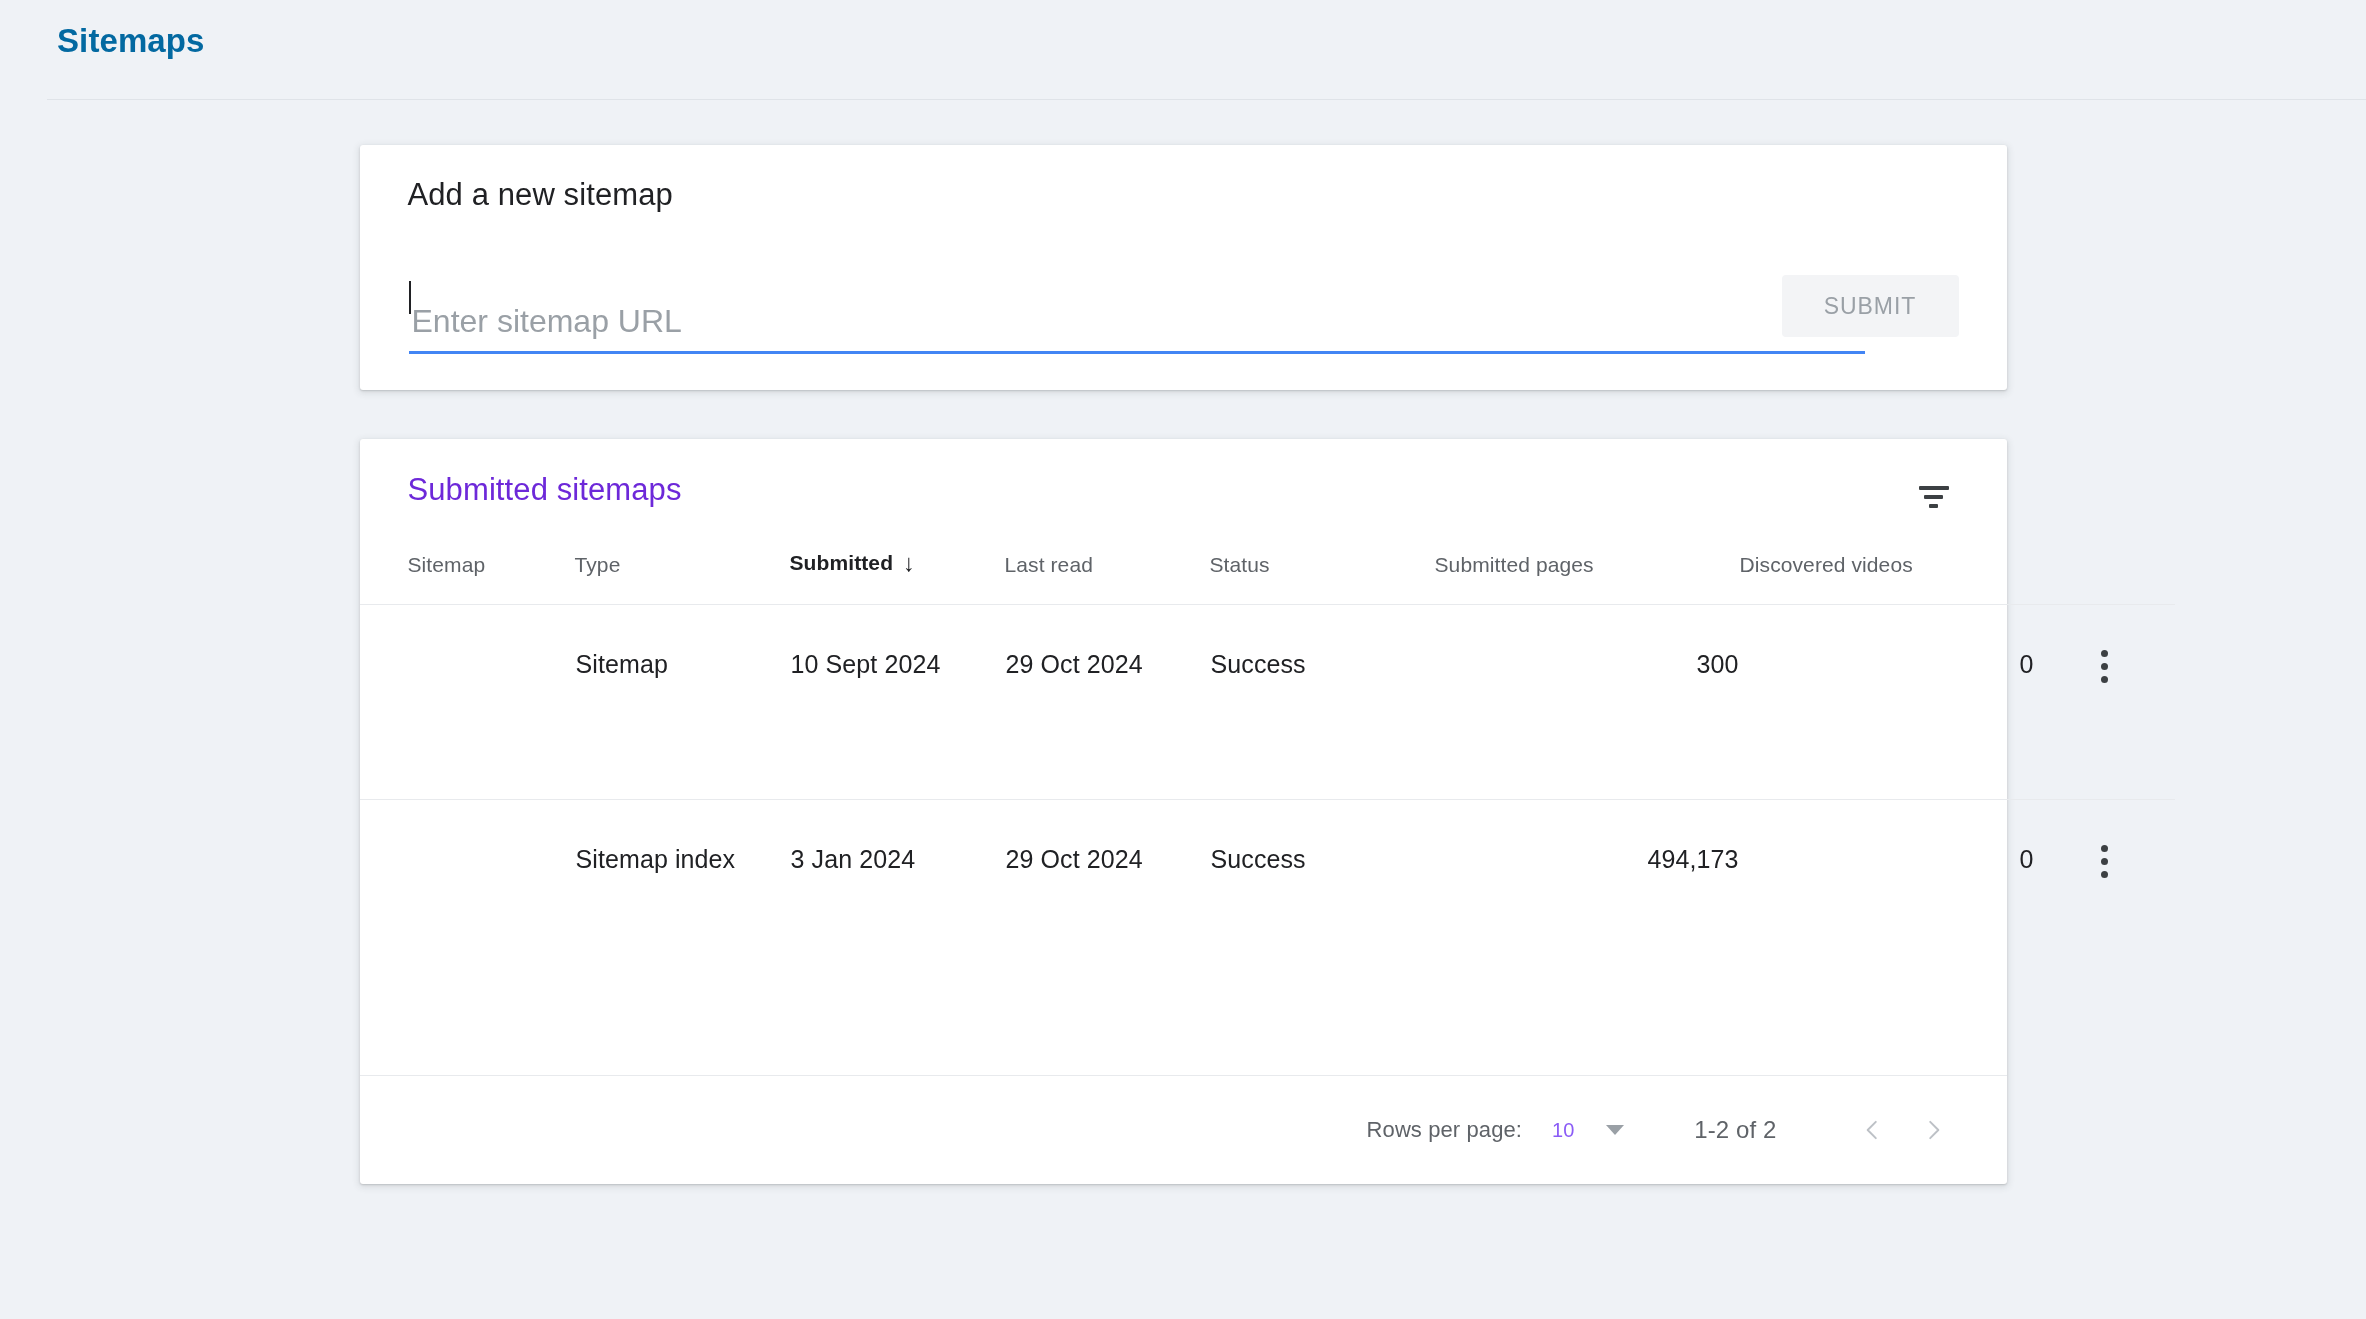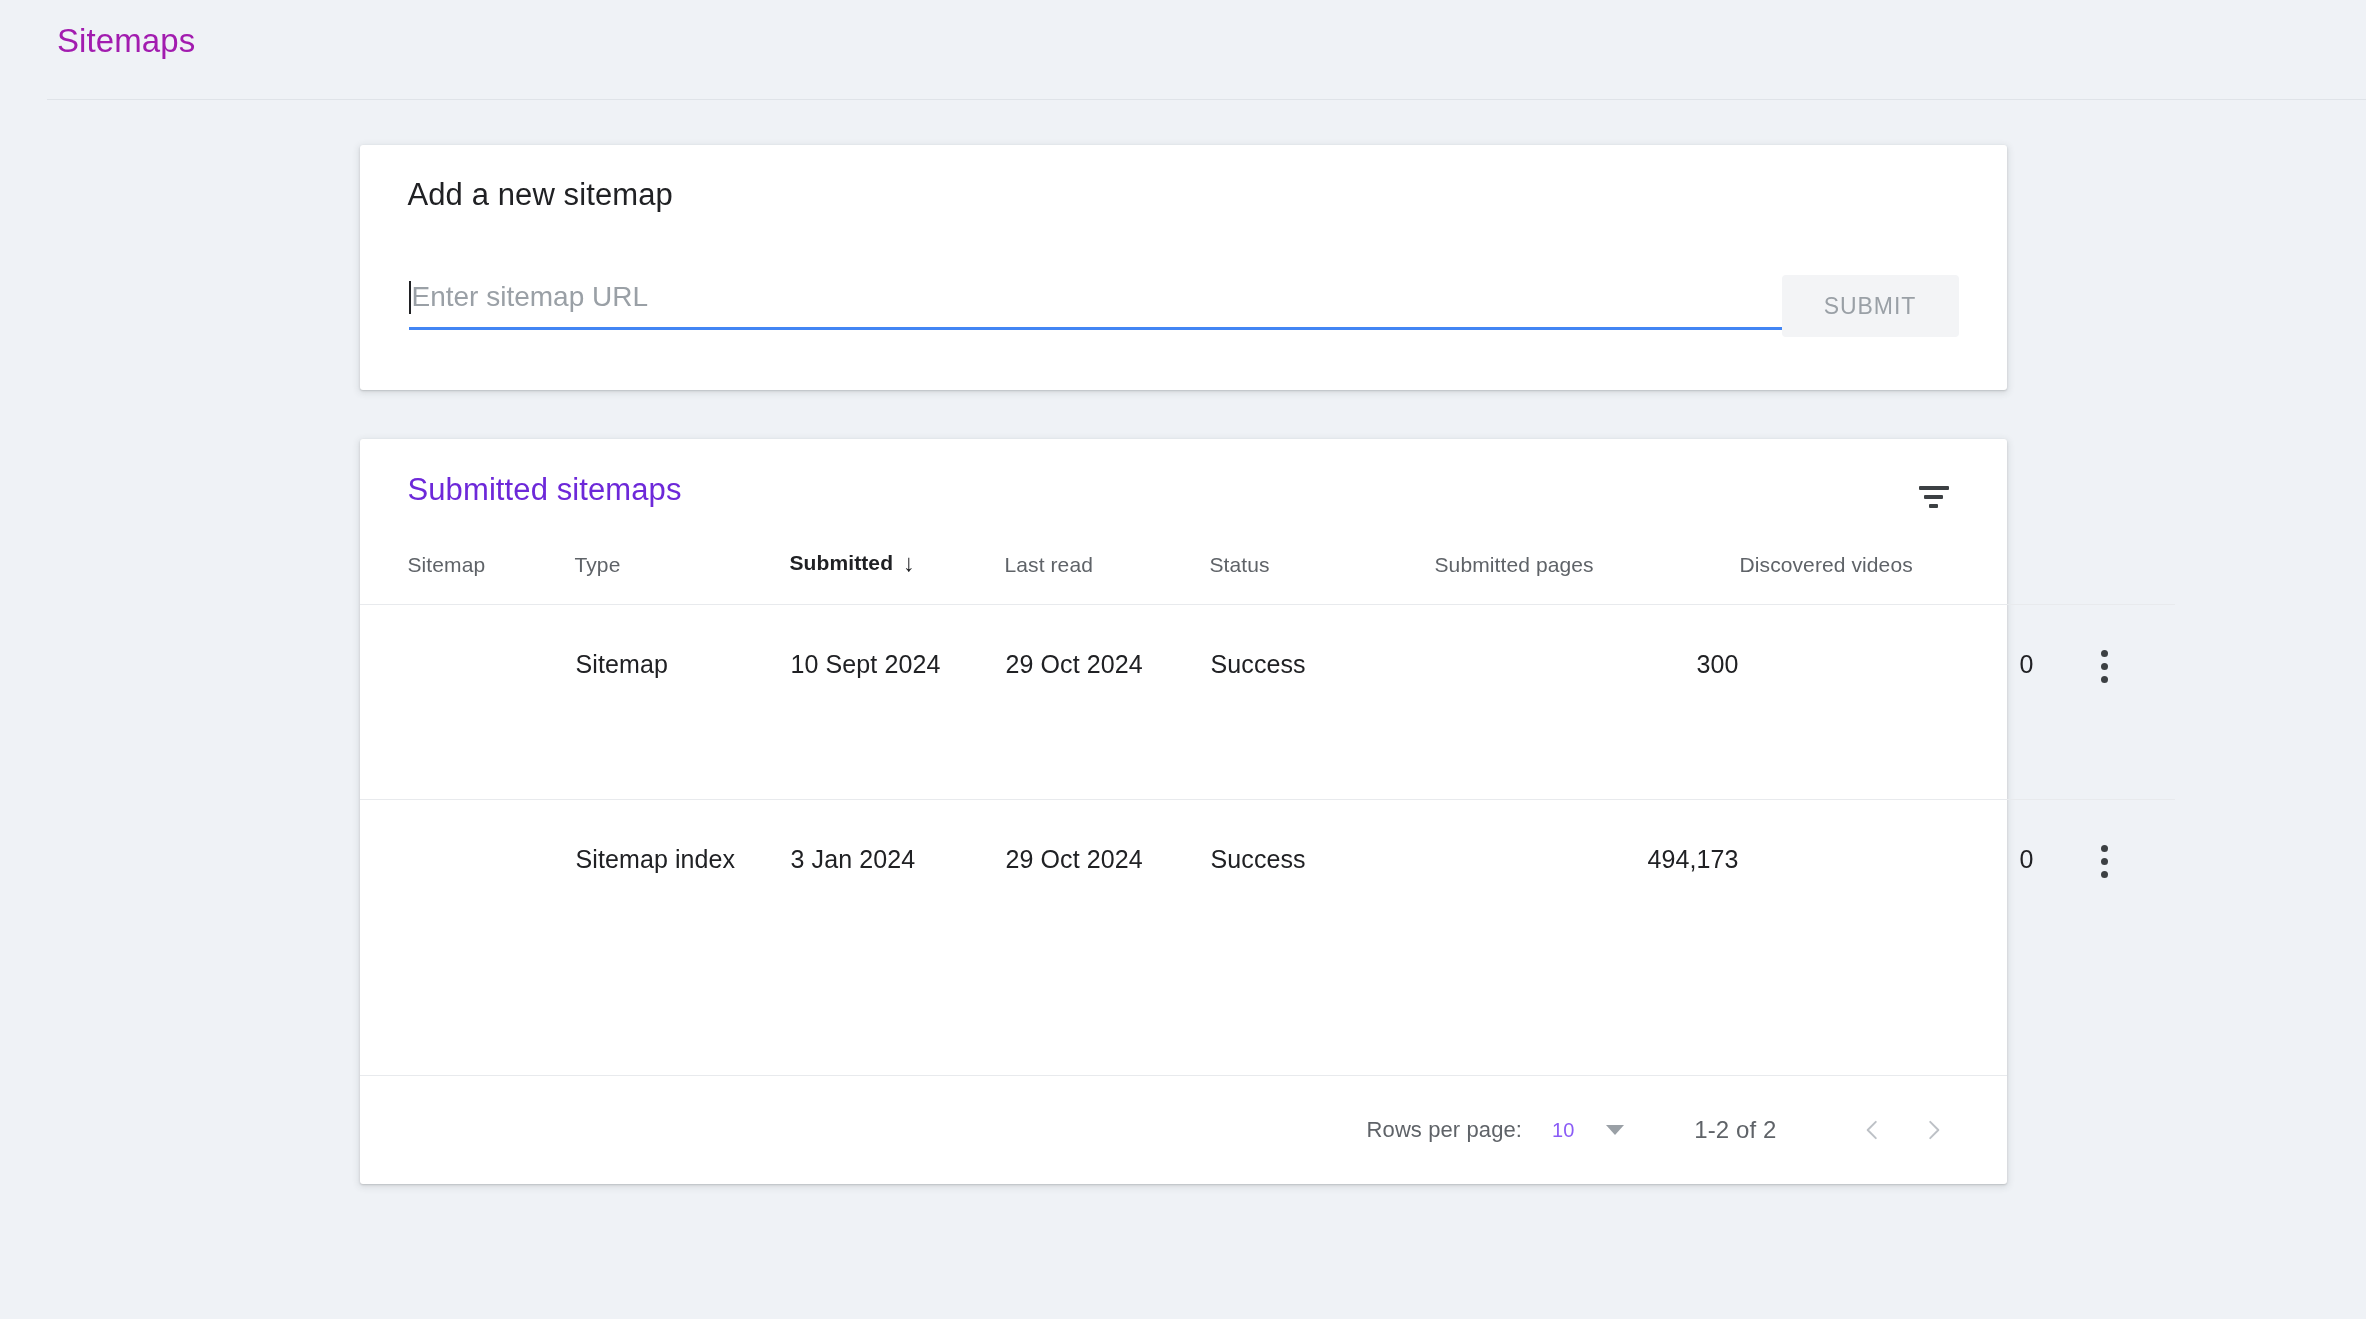--- a/index.html
+++ b/index.html
@@ -20,22 +20,22 @@
   
   .page-header {
     height: 100px;
     position: relative;
   }
   .page-title {
     position: absolute;
     left: 57px;
     top: 18px;
     font-size: 33px;
-    font-weight: 400;
-    color: #a21caf;
+    font-weight: 700;
+    color: #0369a1;
     letter-spacing: 0.1px;
     line-height: 46px;
   }
   .header-divider {
     position: absolute;
     left: 47px;
     right: 0;
     top: 99px;
     height: 1px;
     background: #dfe3e8;
@@ -74,25 +74,26 @@
     position: absolute;
     left: 49px;
     top: 135px;
     width: 1456px;
   }
   .sitemap-input {
     width: 100%;
     border: none;
     outline: none;
     font-family: "Liberation Sans", sans-serif;
-    font-size: 28px;
+    font-size: 32px;
     color: #202124;
     padding: 0 0 13px 3px;
     background: transparent;
     line-height: 34px;
+    margin-top: 24px;
   }
   .sitemap-input::placeholder {
     color: #9aa0a6;
     opacity: 1;
   }
   .input-underline {
     height: 3px;
     background: #4285f4;
     width: 100%;
   }

